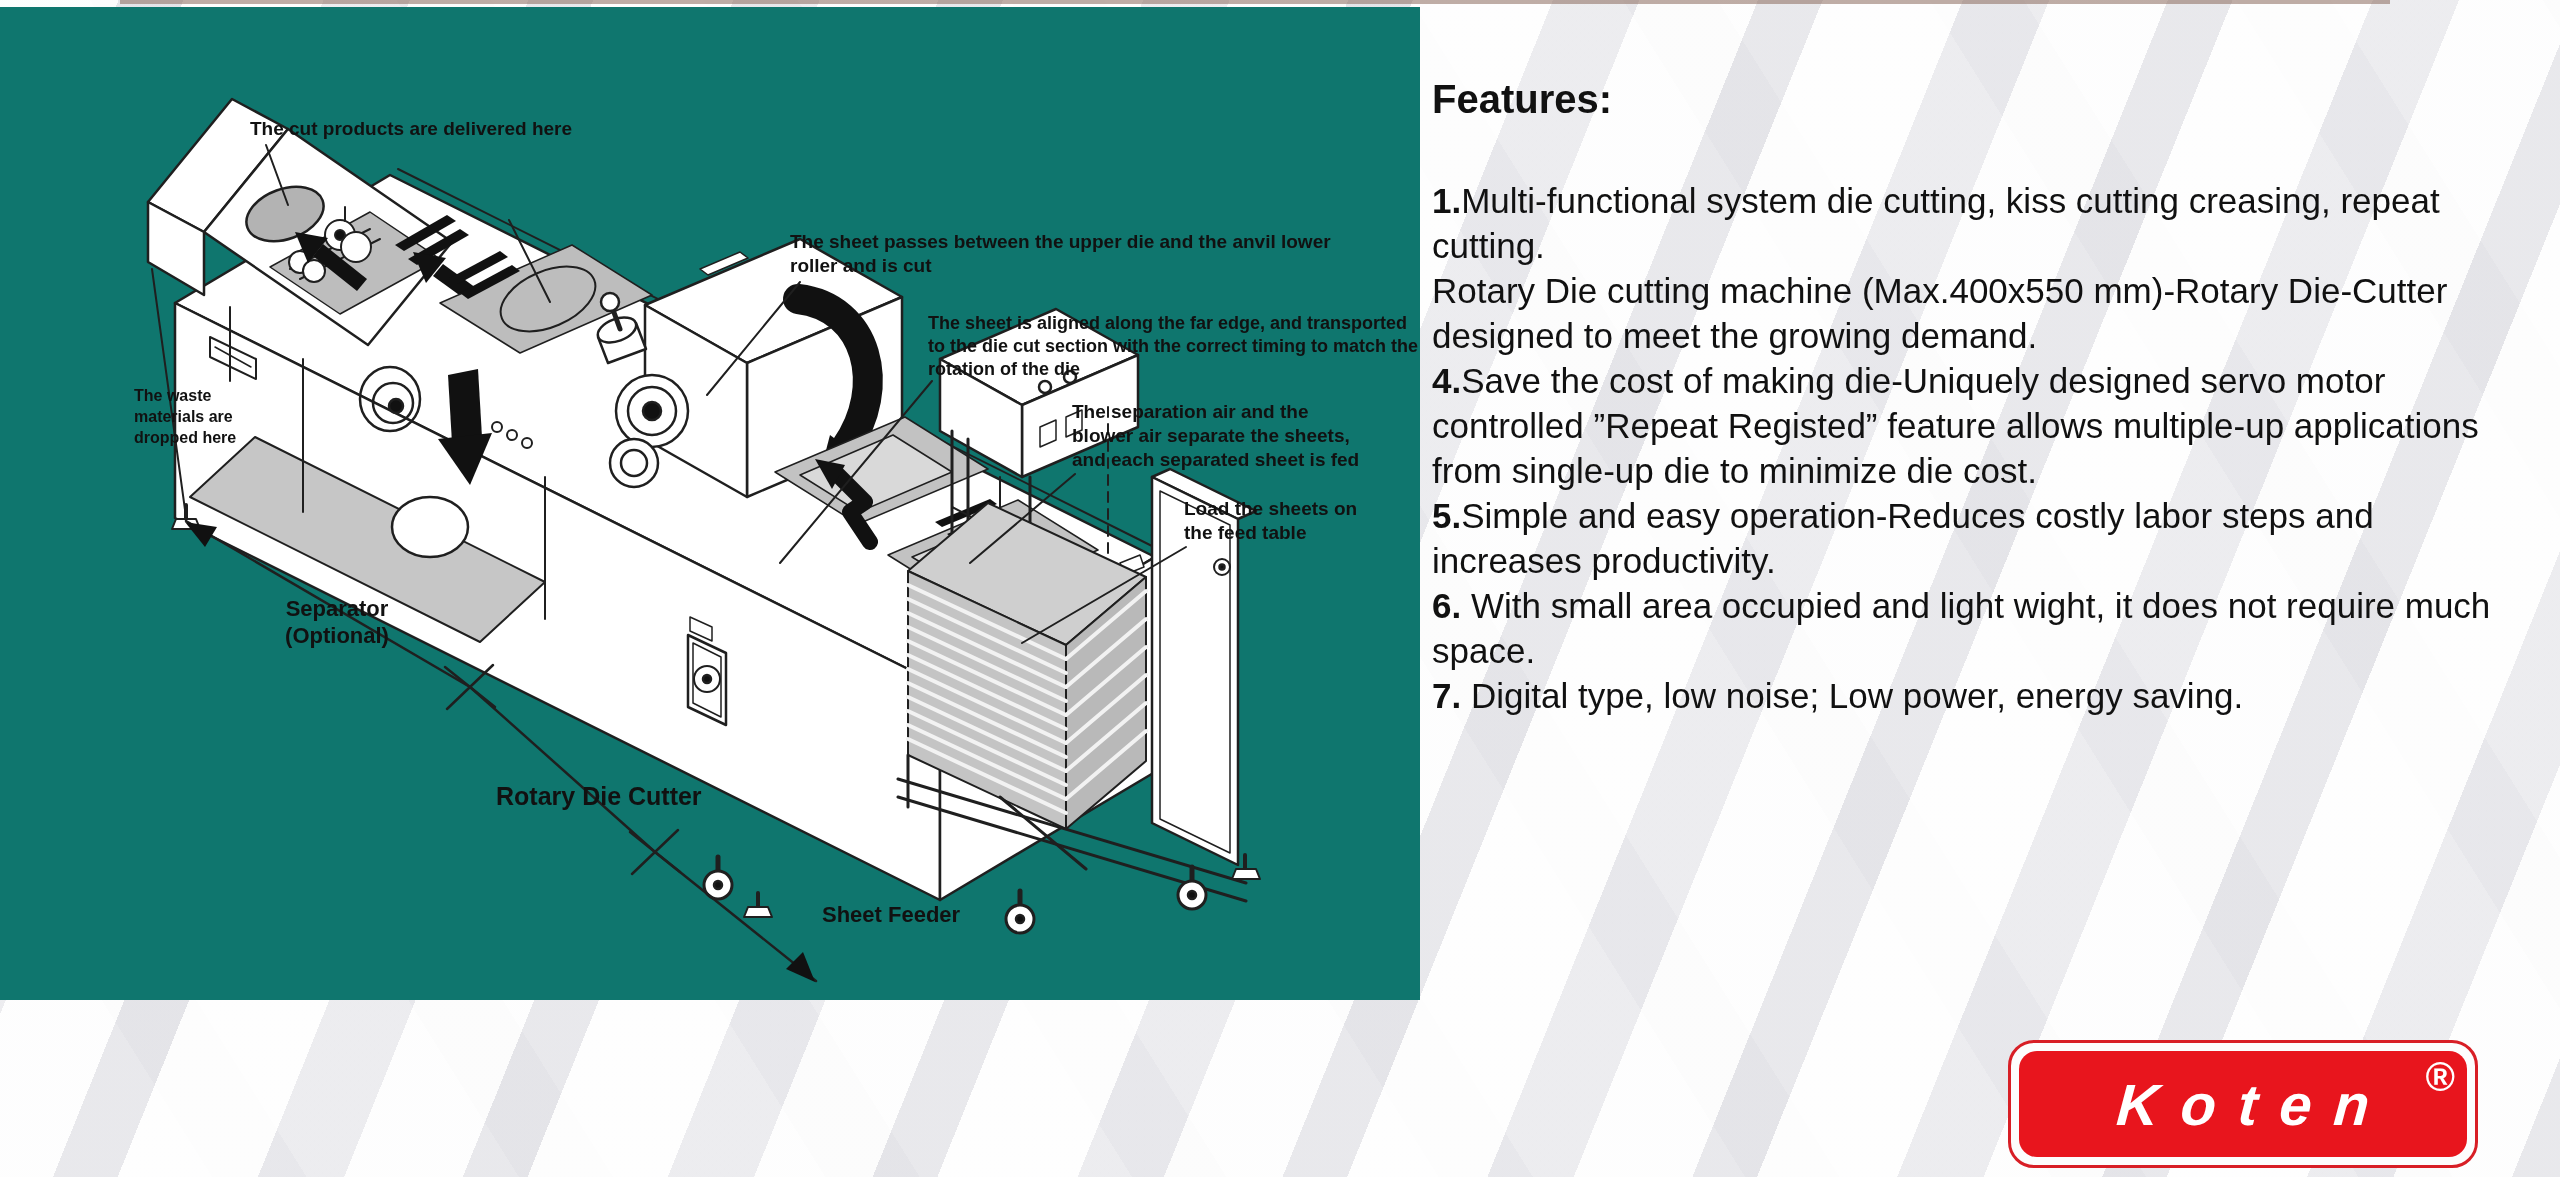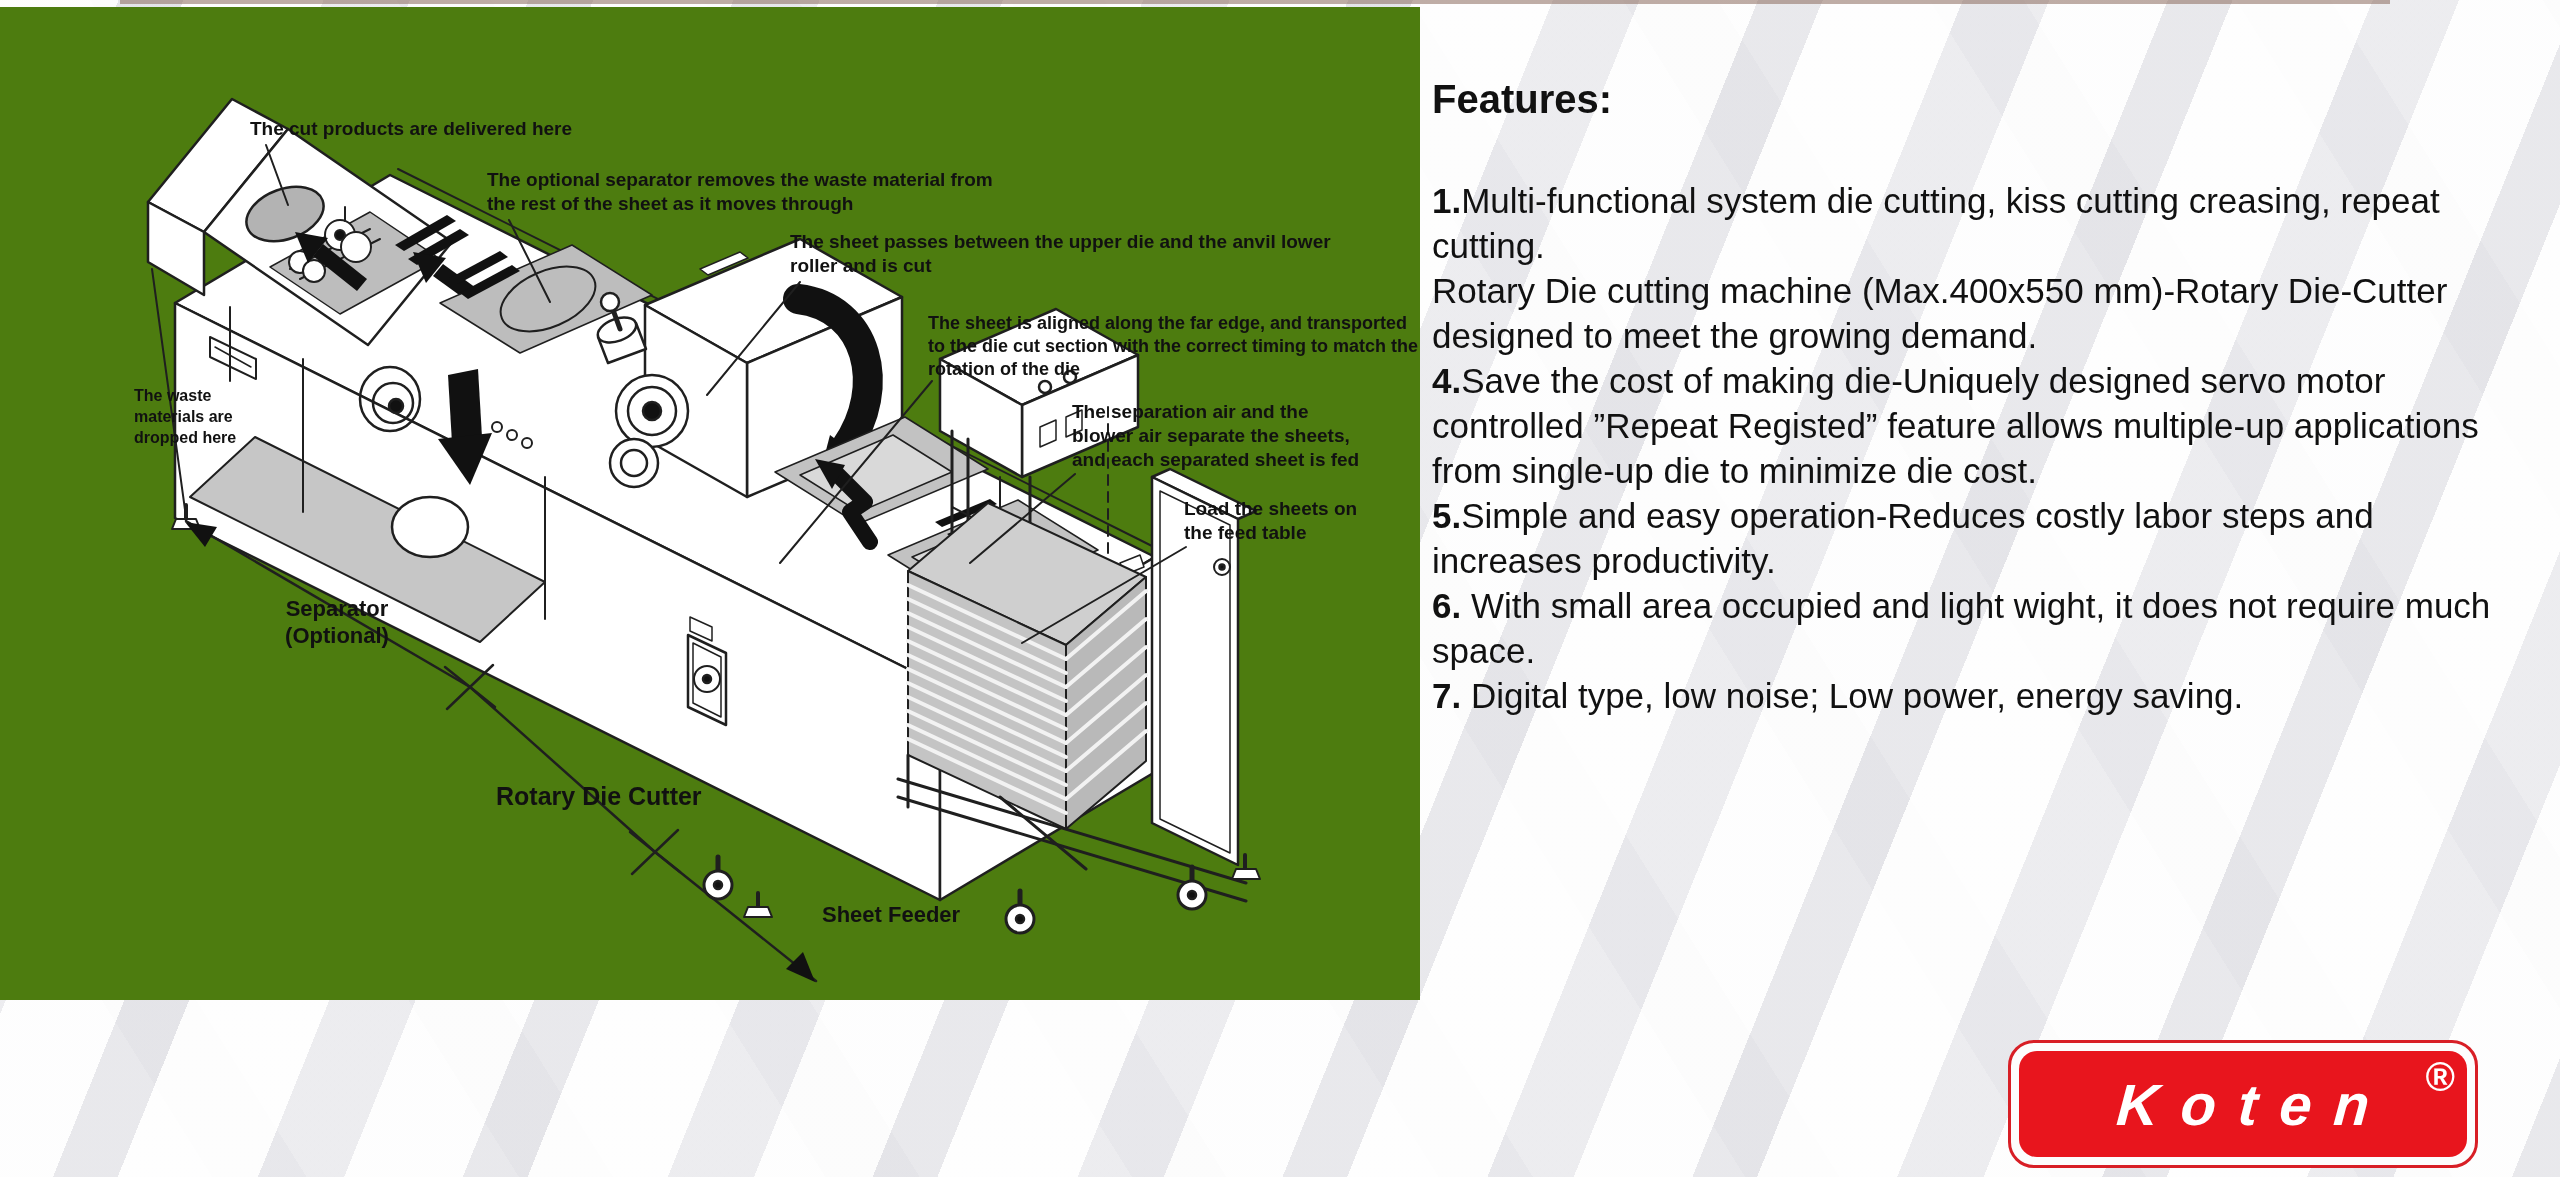--- a/index.html
+++ b/index.html
@@ -7,21 +7,21 @@
   body{
     font-family:"Liberation Sans", sans-serif;
     background-color:#efeff1;
     background-image:
       repeating-linear-gradient(112deg, rgba(255,255,255,.85) 0 110px, rgba(223,223,228,.55) 110px 170px, rgba(255,255,255,.9) 170px 300px, rgba(228,228,233,.5) 300px 380px),
       repeating-linear-gradient(58deg, rgba(255,255,255,.35) 0 180px, rgba(225,225,230,.3) 180px 260px);
     position:relative;
     color:#111;
   }
   .top-bar{ position:absolute; left:120px; top:0; width:2270px; height:4px; opacity:.55; }
-  .diagram-panel{ position:absolute; left:0; top:7px; width:1420px; height:993px; background:#4d7c0f; }
+  .diagram-panel{ position:absolute; left:0; top:7px; width:1420px; height:993px; background:#0f766e; }
   .machine-svg{ position:absolute; left:0; top:0; width:1420px; height:1000px; }
 
   .dlabel{ position:absolute; font-weight:bold; color:#111; }
   .dl-1 { left:250px;  top:110px;  font-size:19px; line-height:24px; white-space:nowrap; }
   .dl-2 { left:487px;  top:161px;  font-size:19px; line-height:24px; width:530px; }
   .dl-3 { left:790px;  top:223px;  font-size:19px; line-height:24px; width:560px; }
   .dl-4 { left:928px;  top:305px;  font-size:18px; line-height:23px; width:500px; }
   .dl-5 { left:1072px; top:393px;  font-size:19px; line-height:24px; width:300px; }
   .dl-6 { left:1184px; top:490px;  font-size:19px; line-height:24px; width:195px; }
   .dl-7 { left:134px;  top:378px;  font-size:16px; line-height:21px; width:118px; }
@@ -259,21 +259,20 @@
       <line x1="509" y1="213" x2="550" y2="295"></line>
       <line x1="800" y1="275" x2="707" y2="388"></line>
       <line x1="932" y1="374" x2="780" y2="556"></line>
       <line x1="1075" y1="467" x2="970" y2="556"></line>
       <line x1="1186" y1="540" x2="1022" y2="636"></line>
       <line x1="230" y1="300" x2="230" y2="374"></line>
     </g>
   </svg>
 
   <div class="dlabel dl-1">The cut products are delivered here</div>
-  <div class="dlabel dl-2">The optional separator removes the waste material from the rest of the sheet as it moves through</div>
   <div class="dlabel dl-3">The sheet passes between the upper die and the anvil lower roller and is cut</div>
   <div class="dlabel dl-4">The sheet is aligned along the far edge, and transported to the die cut section with the correct timing to match the rotation of the die</div>
   <div class="dlabel dl-5">The separation air and the blower air separate the sheets, and each separated sheet is fed</div>
   <div class="dlabel dl-6">Load the sheets on the feed table</div>
   <div class="dlabel dl-7">The waste materials are dropped here</div>
   <div class="dlabel dl-8">Separator (Optional)</div>
   <div class="dlabel dl-9">Rotary Die Cutter</div>
   <div class="dlabel dl-10">Sheet Feeder</div>
 </div>
 

